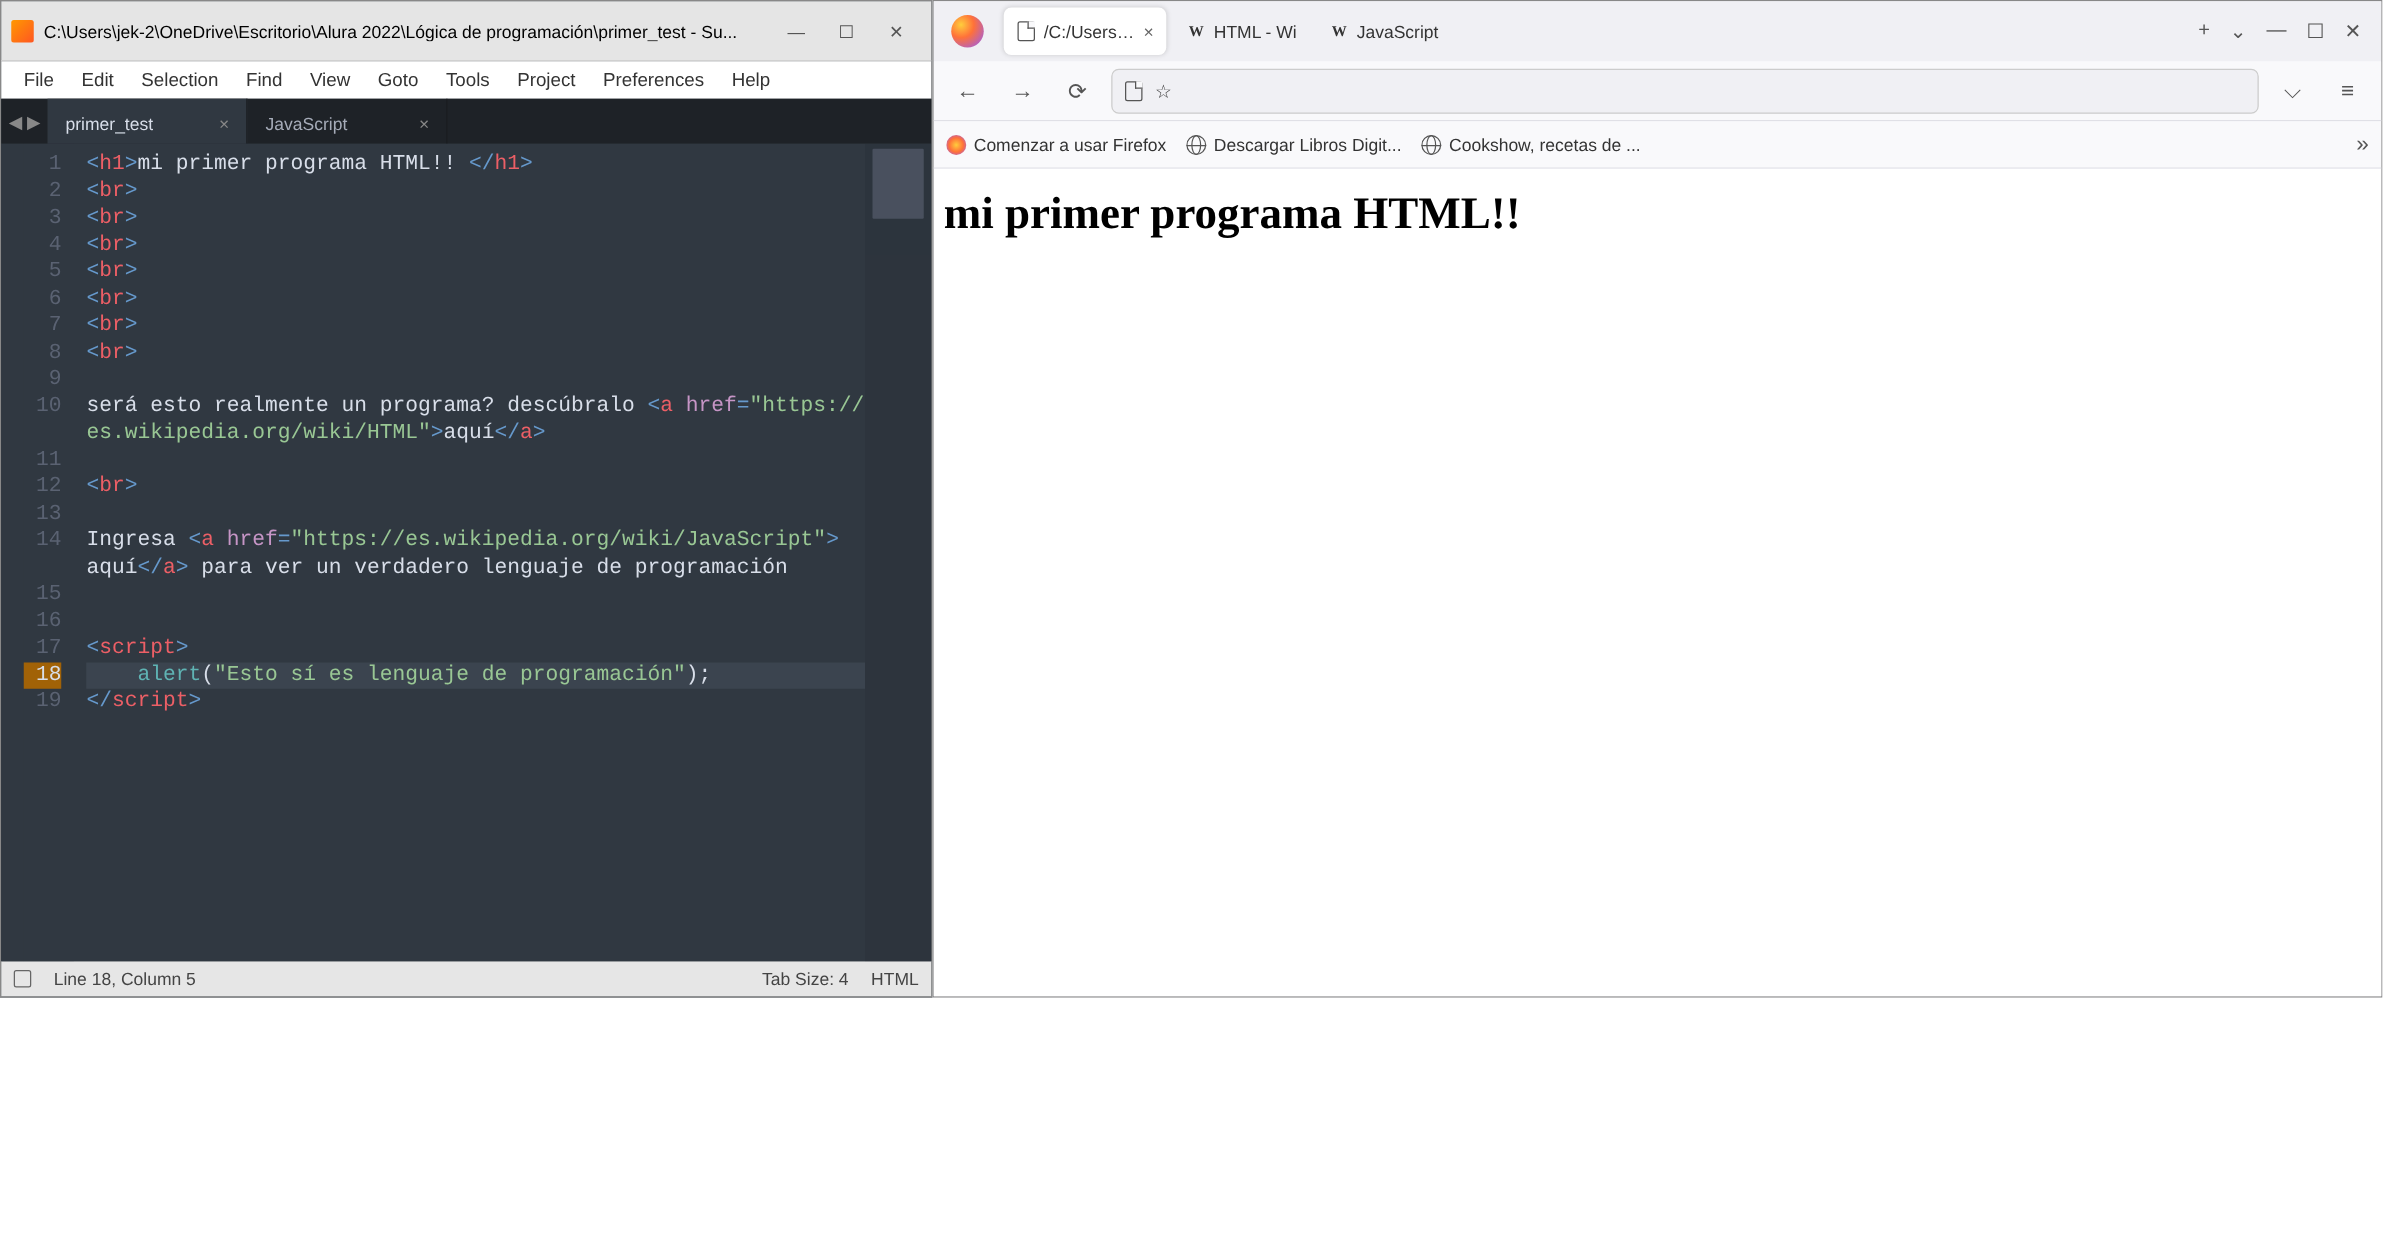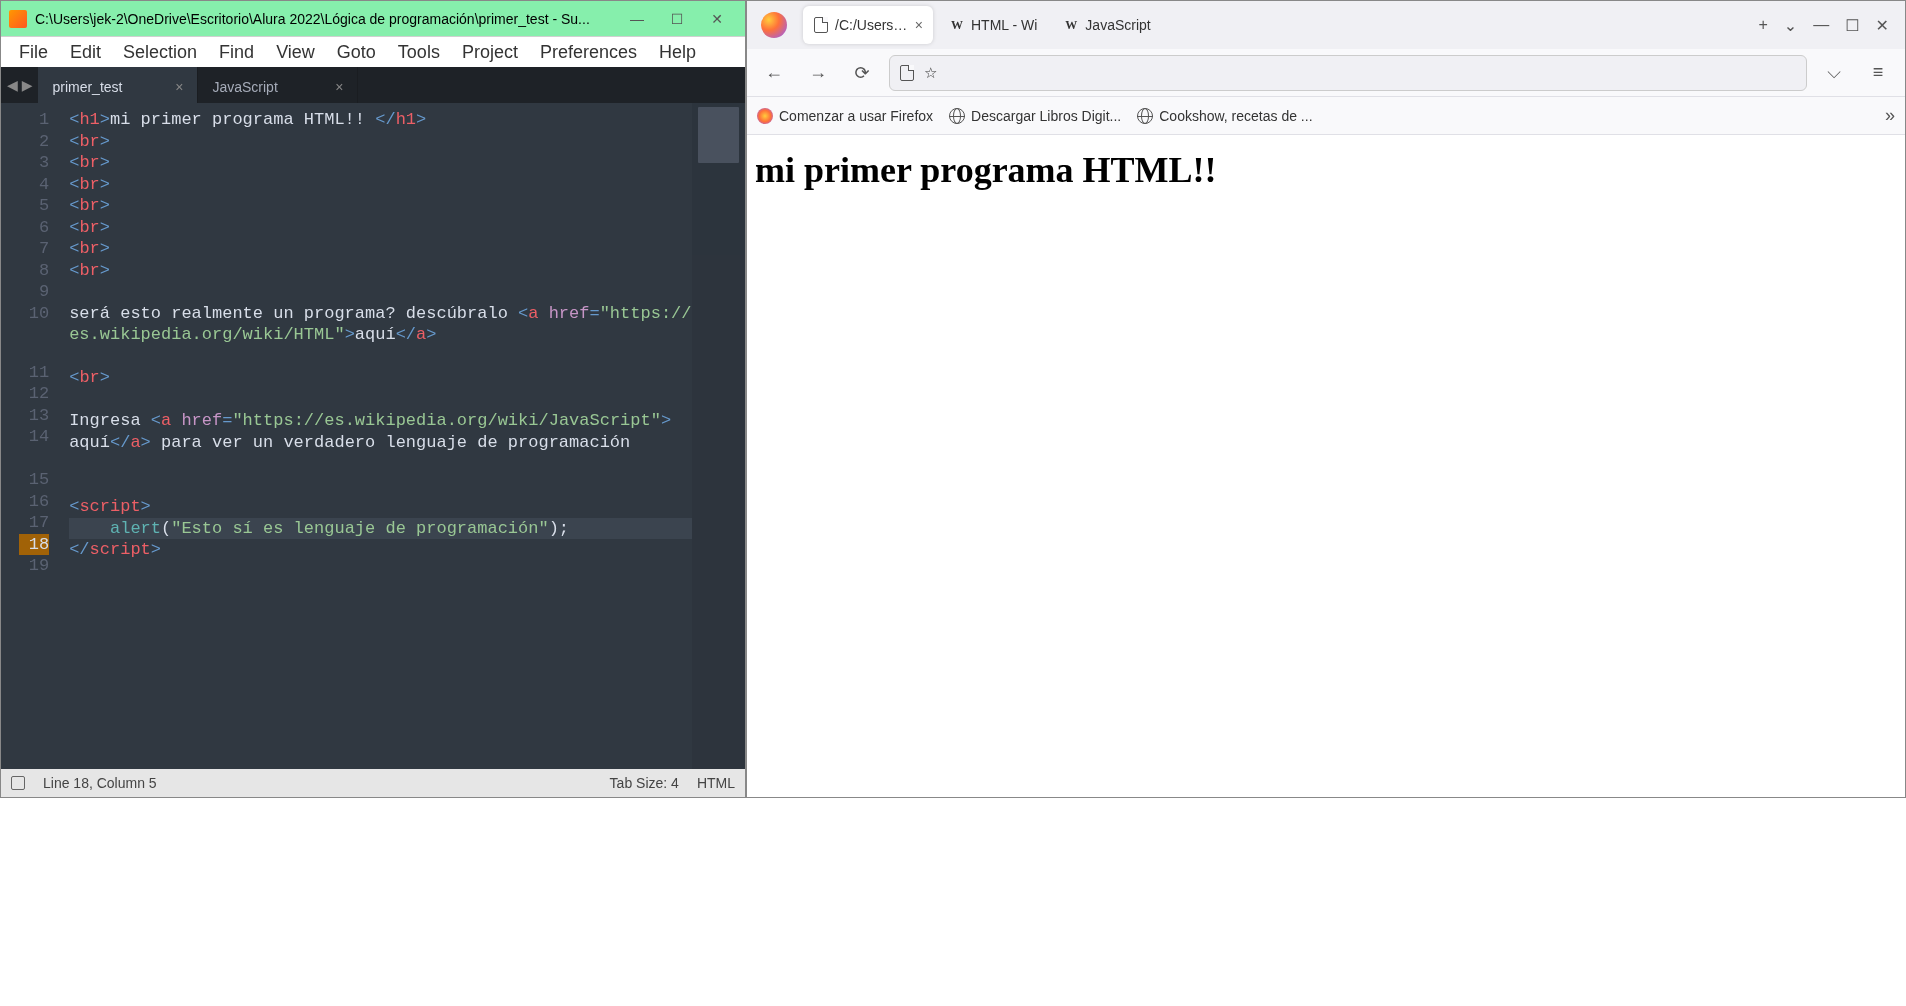--- a/index.html
+++ b/index.html
@@ -1,25 +1,25 @@
 <!DOCTYPE html>
 <html><head>
 <meta charset="utf-8">
 <style>
 * { margin: 0; padding: 0; box-sizing: border-box; }
 body { font-family: "Segoe UI", Tahoma, sans-serif; width: 1906px; height: 1006px; overflow: hidden; background: #fff; display: flex; }
 
 
 .sublime { width: 746px; height: 798px; background: #303841; display: flex; flex-direction: column; border: 1px solid #888; }
-.sublime-titlebar { height: 36px; background: #86efac; display: flex; align-items: center; padding: 0 8px; color: #000; font-size: 14px; border-bottom: 1px solid #d0d0d0; justify-content: flex-end; }
+.sublime-titlebar { height: 48px; background: #e5e5e5; display: flex; align-items: center; padding: 0 8px; color: #000; font-size: 14px; border-bottom: 1px solid #d0d0d0; justify-content: flex-end; }
 .sublime-icon { width: 18px; height: 18px; background: linear-gradient(135deg,#ff9800 0%,#ff5722 100%); margin-right: 8px; border-radius: 2px; }
 .sublime-title { flex: 1; white-space: nowrap; overflow: hidden; text-overflow: ellipsis; }
 .win-btns { display: flex; gap: 20px; padding: 0 10px; }
 .win-btn { width: 20px; height: 20px; display: flex; align-items: center; justify-content: center; font-size: 14px; color: #555; cursor: pointer; }
-.sublime-menu { height: 30px; background: #fff; display: flex; align-items: center; padding: 0 8px; gap: 2px; font-size: 18px; color: #333; }
+.sublime-menu { height: 30px; background: #fff; display: flex; align-items: center; padding: 0 8px; gap: 2px; font-size: 15px; color: #333; }
 .menu-item { padding: 4px 10px; cursor: pointer; }
 
 .tab-row { height: 36px; background: #1e2227; display: flex; align-items: stretch; }
 .nav-arrows { display: flex; align-items: center; padding: 0 6px; color: #888; font-size: 14px; gap: 4px; }
 .tab { display: flex; padding: 12px 14px; color: #a6acb9; font-size: 14px; border-right: 1px solid #1a1d21; cursor: pointer; position: relative; min-width: 160px; }
 .tab.active { background: #303841; color: #d8dee9; }
 .tab-close { margin-left: auto; font-size: 14px; color: #888; }
 
 .editor-area { flex: 1; display: flex; background: #303841; font-family: Consolas, "Courier New", monospace; font-size: 17px; line-height: 21.5px; overflow: hidden; position: relative; }
 .gutter-marks { width: 20px; background: #303841; }
@@ -122,21 +122,21 @@
         <div class="gutter-line" style="height: 21.5px;">2</div>
         <div class="gutter-line" style="height: 21.5px;">3</div>
         <div class="gutter-line" style="height: 21.5px;">4</div>
         <div class="gutter-line" style="height: 21.5px;">5</div>
         <div class="gutter-line" style="height: 21.5px;">6</div>
         <div class="gutter-line" style="height: 21.5px;">7</div>
         <div class="gutter-line" style="height: 21.5px;">8</div>
         <div class="gutter-line" style="height: 21.5px;">9</div>
         <div class="gutter-line" style="height: 21.5px;">10</div>
         <div class="gutter-line" style="height: 21.5px;"></div>
-        <div class="gutter-line" style="height: 21.5px; margin-top: 16px;">11</div>
+        <div class="gutter-line" style="height: 21.5px;">11</div>
         <div class="gutter-line" style="height: 21.5px;">12</div>
         <div class="gutter-line" style="height: 21.5px;">13</div>
         <div class="gutter-line" style="height: 21.5px;">14</div>
         <div class="gutter-line" style="height: 21.5px;"></div>
         <div class="gutter-line" style="height: 21.5px;">15</div>
         <div class="gutter-line" style="height: 21.5px;">16</div>
         <div class="gutter-line" style="height: 21.5px;">17</div>
         <div class="gutter-line hl" style="height: 21.5px;">18</div>
         <div class="gutter-line" style="height: 21.5px;">19</div>
       </div>

